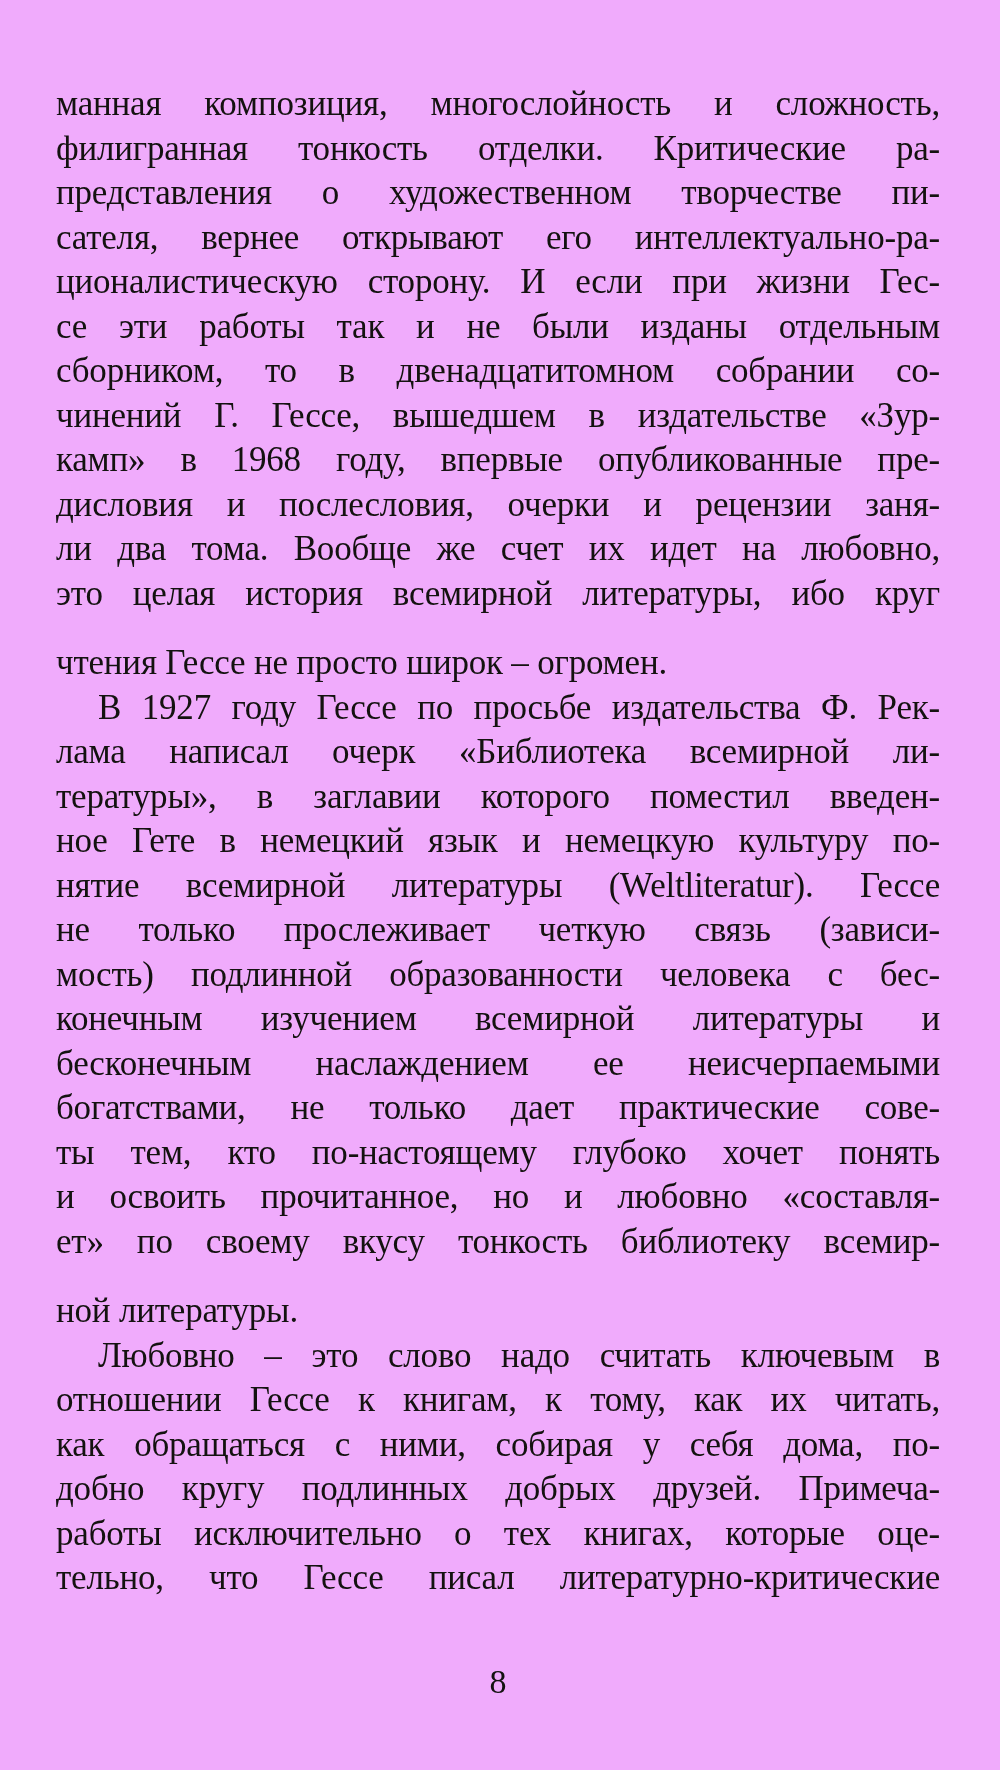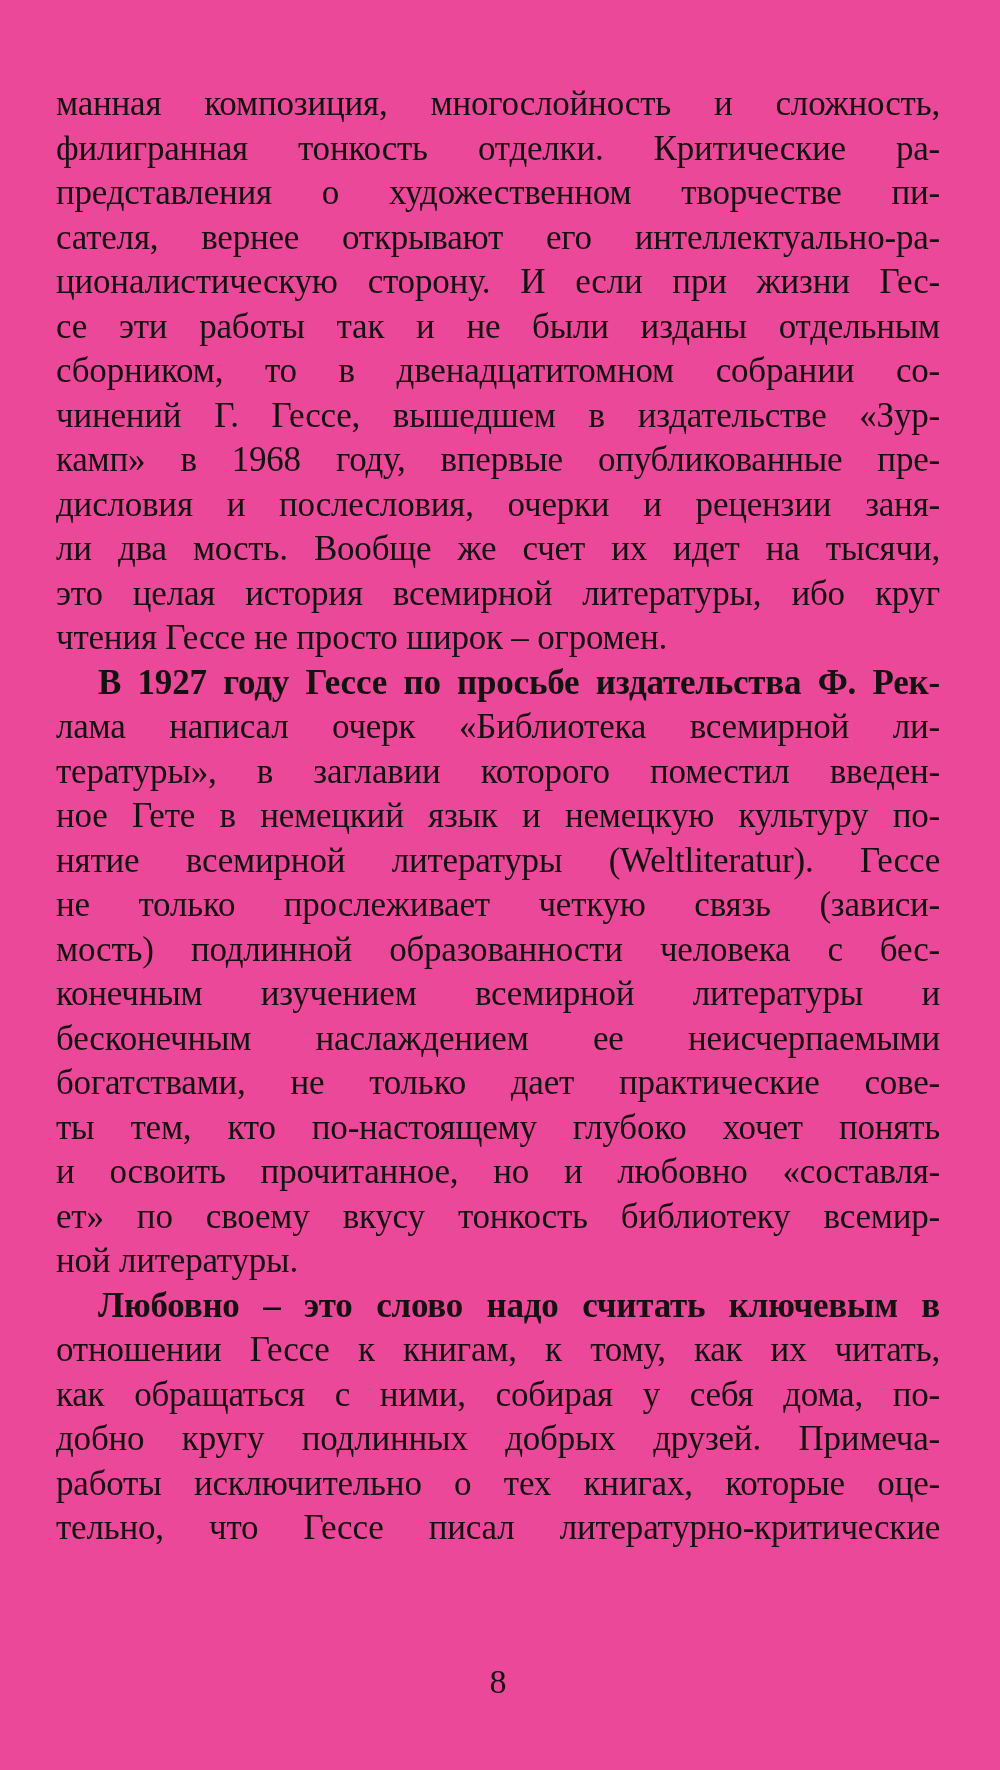--- a/index.html
+++ b/index.html
@@ -4,45 +4,45 @@
 <style>
   html, body {
     margin: 0;
     padding: 0;
     background: #ffffff;
   }
   .page {
     position: relative;
     width: 1000px;
     height: 1770px;
-    background: #ec4899;
+    background: #f0abfc;
     font-family: "Liberation Serif", "DejaVu Serif", serif;
     color: #141210;
     overflow: hidden;
   }
   .text-block {
     position: absolute;
     left: 56px;
     top: 82px;
     width: 884px;
     font-size: 35px;
     line-height: 44.5px;
     letter-spacing: -0.2px;
   }
   .line {
     text-align: justify;
     text-align-last: justify;
     white-space: nowrap;
   }
   .line.last {
     text-align-last: left;
+    margin-top: 25px;
   }
   .line.indent {
     padding-left: 42px;
-    font-weight: bold;
   }
   .folio {
     position: absolute;
     left: 0;
     right: 4px;
     top: 1662px;
     text-align: center;
     font-size: 34px;
     line-height: 40px;
   }
@@ -55,21 +55,21 @@
       <div class="line">манная композиция, многослойность и сложность,</div>
       <div class="line">филигранная тонкость отделки. Критические ра-</div>
       <div class="line">представления о художественном творчестве пи-</div>
       <div class="line">сателя, вернее открывают его интеллектуально-ра-</div>
       <div class="line">ционалистическую сторону. И если при жизни Гес-</div>
       <div class="line">се эти работы так и не были изданы отдельным</div>
       <div class="line">сборником, то в двенадцатитомном собрании со-</div>
       <div class="line">чинений Г. Гессе, вышедшем в издательстве «Зур-</div>
       <div class="line">камп» в 1968 году, впервые опубликованные пре-</div>
       <div class="line">дисловия и послесловия, очерки и рецензии заня-</div>
-      <div class="line">ли два мость. Вообще же счет их идет на тысячи,</div>
+      <div class="line">ли два тома. Вообще же счет их идет на любовно,</div>
       <div class="line">это целая история всемирной литературы, ибо круг</div>
       <div class="line last">чтения Гессе не просто широк – огромен.</div>
       <div class="line indent">В 1927 году Гессе по просьбе издательства Ф. Рек-</div>
       <div class="line">лама написал очерк «Библиотека всемирной ли-</div>
       <div class="line">тературы», в заглавии которого поместил введен-</div>
       <div class="line">ное Гете в немецкий язык и немецкую культуру по-</div>
       <div class="line">нятие всемирной литературы (Weltliteratur). Гессе</div>
       <div class="line">не только прослеживает четкую связь (зависи-</div>
       <div class="line">мость) подлинной образованности человека с бес-</div>
       <div class="line">конечным изучением всемирной литературы и</div>

